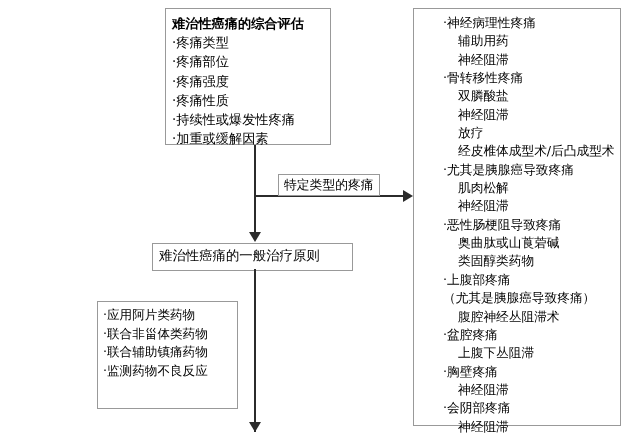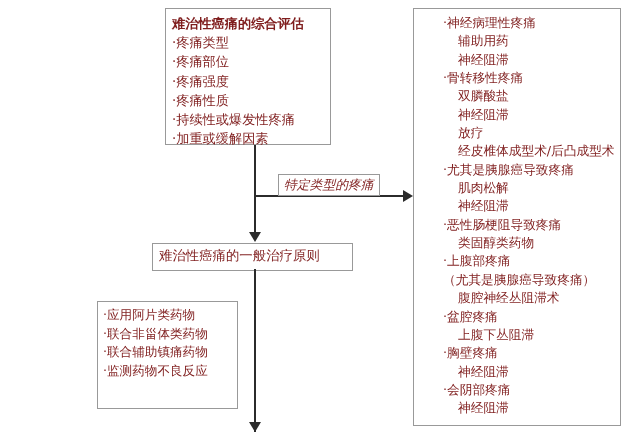--- a/index.html
+++ b/index.html
@@ -22,21 +22,21 @@
     background: #ffffff;
   }
   .txt {
     color: #1a1a1a;
     white-space: pre;
     line-height: 16.2px;
     font-size: 13px;
   }
   .line-item {
     white-space: pre;
-    color: #7f1d1d;
+    color: #000000;
     font-size: 13px;
     line-height: 16.2px;
     letter-spacing: 0px;
   }
 
   
   #box-assessment {
     left: 165px; top: 8px; width: 166px; height: 137px;
   }
   #box-assessment .inner {
@@ -70,21 +70,20 @@
   #box-specific .sub { padding-left: 15px; }
 
   
   #label-specific-pain {
     position: absolute;
     left: 278px; top: 174px;
     box-sizing: border-box;
     border: 1px solid #999999;
     background: #ffffff;
     padding: 1px 5px 2px 5px;
-    font-style: italic;
   }
   #label-specific-pain .line-item { font-size: 12.8px; line-height: 17px; }
 
   
   .conn {
     position: absolute;
     background: #2b2b2b;
   }
   .vline { width: 2px; }
   .hline { height: 2px; }
@@ -155,20 +154,21 @@
       <div class="line-item txt sub">神经阻滞</div>
       <div class="line-item txt">·骨转移性疼痛</div>
       <div class="line-item txt sub">双膦酸盐</div>
       <div class="line-item txt sub">神经阻滞</div>
       <div class="line-item txt sub">放疗</div>
       <div class="line-item txt sub">经皮椎体成型术/后凸成型术</div>
       <div class="line-item txt">·尤其是胰腺癌导致疼痛</div>
       <div class="line-item txt sub">肌肉松解</div>
       <div class="line-item txt sub">神经阻滞</div>
       <div class="line-item txt">·恶性肠梗阻导致疼痛</div>
+      <div class="line-item txt sub">奥曲肽或山莨菪碱</div>
       <div class="line-item txt sub">类固醇类药物</div>
       <div class="line-item txt">·上腹部疼痛</div>
       <div class="line-item txt">（尤其是胰腺癌导致疼痛）</div>
       <div class="line-item txt sub">腹腔神经丛阻滞术</div>
       <div class="line-item txt">·盆腔疼痛</div>
       <div class="line-item txt sub">上腹下丛阻滞</div>
       <div class="line-item txt">·胸壁疼痛</div>
       <div class="line-item txt sub">神经阻滞</div>
       <div class="line-item txt">·会阴部疼痛</div>
       <div class="line-item txt sub">神经阻滞</div>

